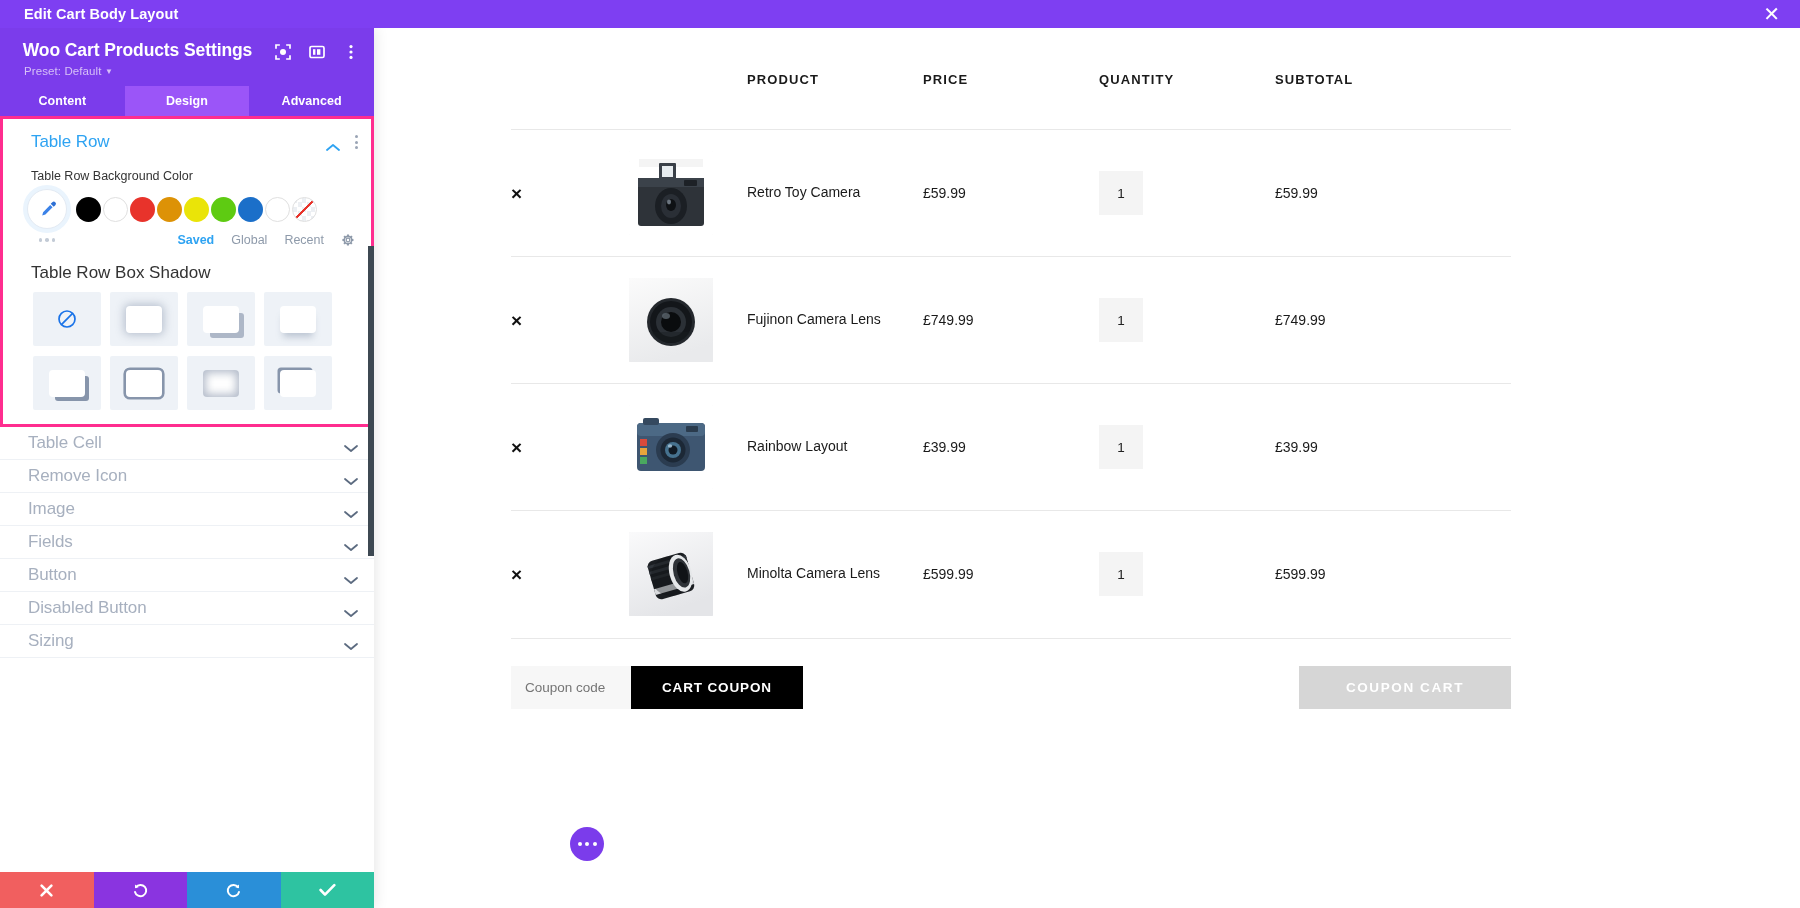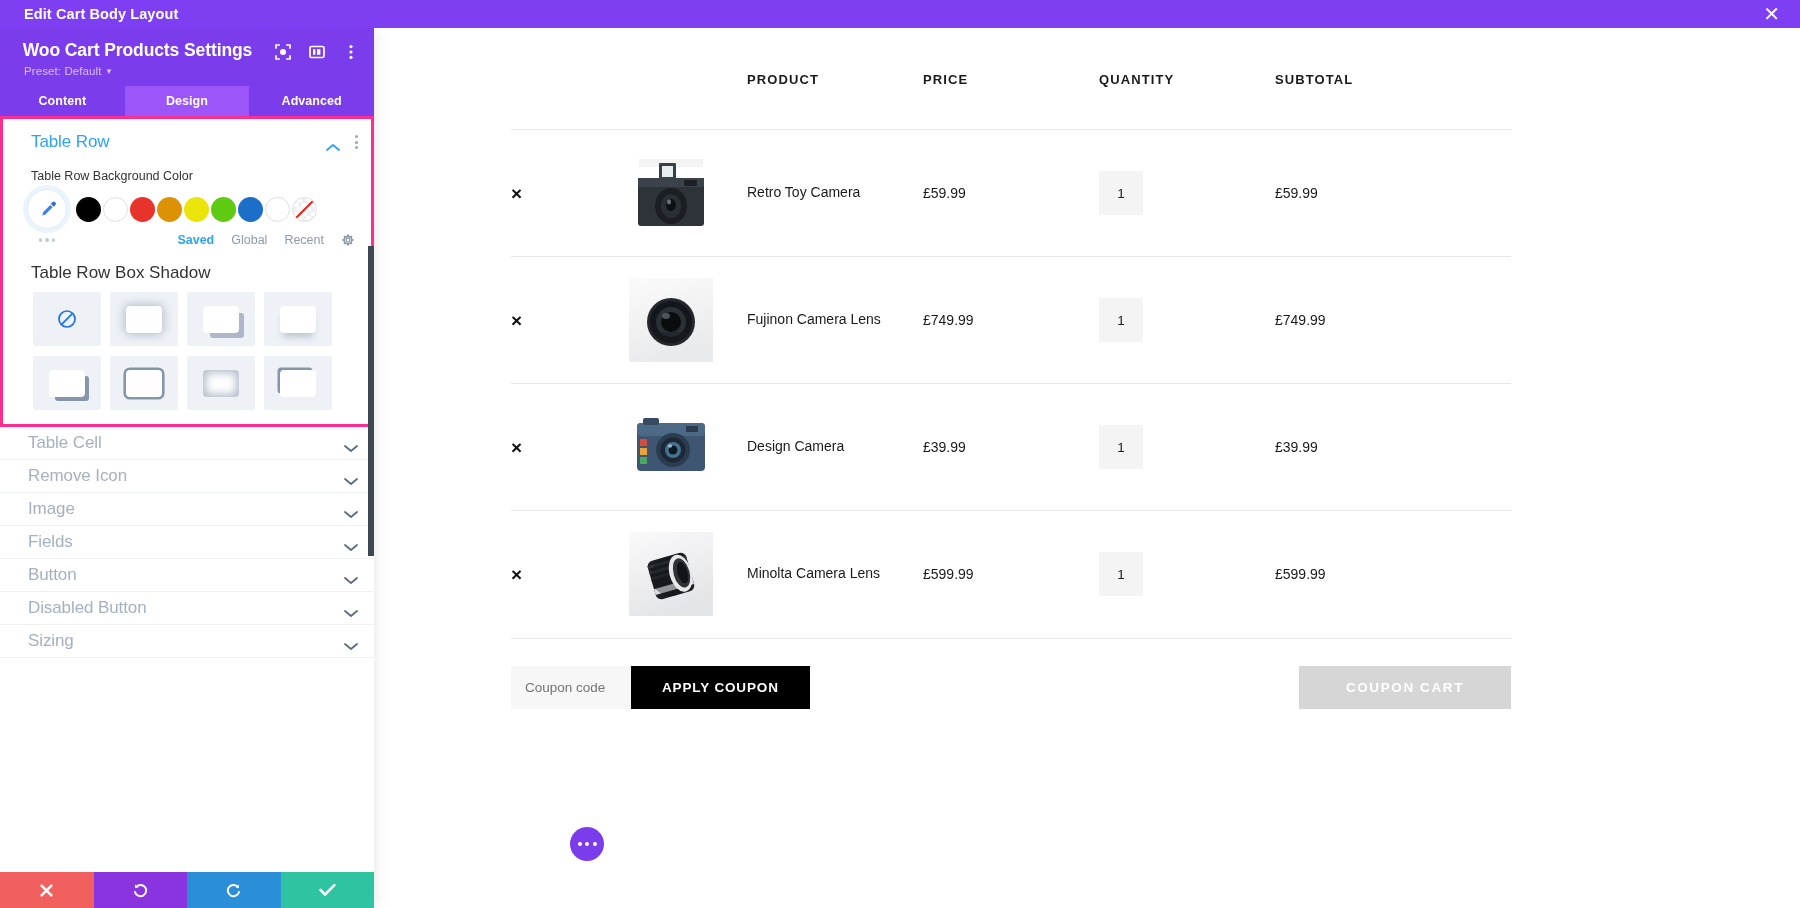--- a/index.html
+++ b/index.html
@@ -529,21 +529,21 @@
                   <rect x="11" y="52" width="7" height="7" fill="#4aa85f"></rect>
                   <rect x="57" y="21" width="12" height="6" rx="1" fill="#2a3b4d"></rect>
                   <ellipse cx="44" cy="45" rx="17" ry="17" fill="#2b3c50"></ellipse>
                   <ellipse cx="44" cy="45" rx="12.5" ry="12.5" fill="#1c2836"></ellipse>
                   <ellipse cx="44" cy="45" rx="8" ry="8" fill="#46728f"></ellipse>
                   <ellipse cx="44" cy="45" rx="4.5" ry="4.5" fill="#101a24"></ellipse>
                   <ellipse cx="41" cy="41" rx="2.2" ry="1.8" fill="#a8c4d8" opacity="0.85"></ellipse>
                 </svg>
               </span>
             </td>
-            <td class="prod-cell">Design Camera</td>
+            <td class="prod-cell">Rainbow Layout</td>
             <td class="price-cell">£39.99</td>
             <td class="qty-cell">
               <div class="qty-box">1</div>
             </td>
             <td class="sub-cell">£39.99</td>
           </tr>
 
           <tr>
             <td class="remove-cell">
               <span class="rm-x">×</span>
@@ -578,21 +578,21 @@
             <td class="qty-cell">
               <div class="qty-box">1</div>
             </td>
             <td class="sub-cell">£599.99</td>
           </tr>
         </tbody>
       </table>
 
       <div class="coupon-row">
         <input class="coupon-input" type="text" placeholder="Coupon code" style="">
-        <button class="apply-btn">APPLY COUPON</button>
+        <button class="apply-btn">CART COUPON</button>
         <button class="update-btn">COUPON CART</button>
       </div>
 
       <div class="fab">
         <i></i>
           <i></i>
           <i></i>
       </div>
     </div>
   </div>

